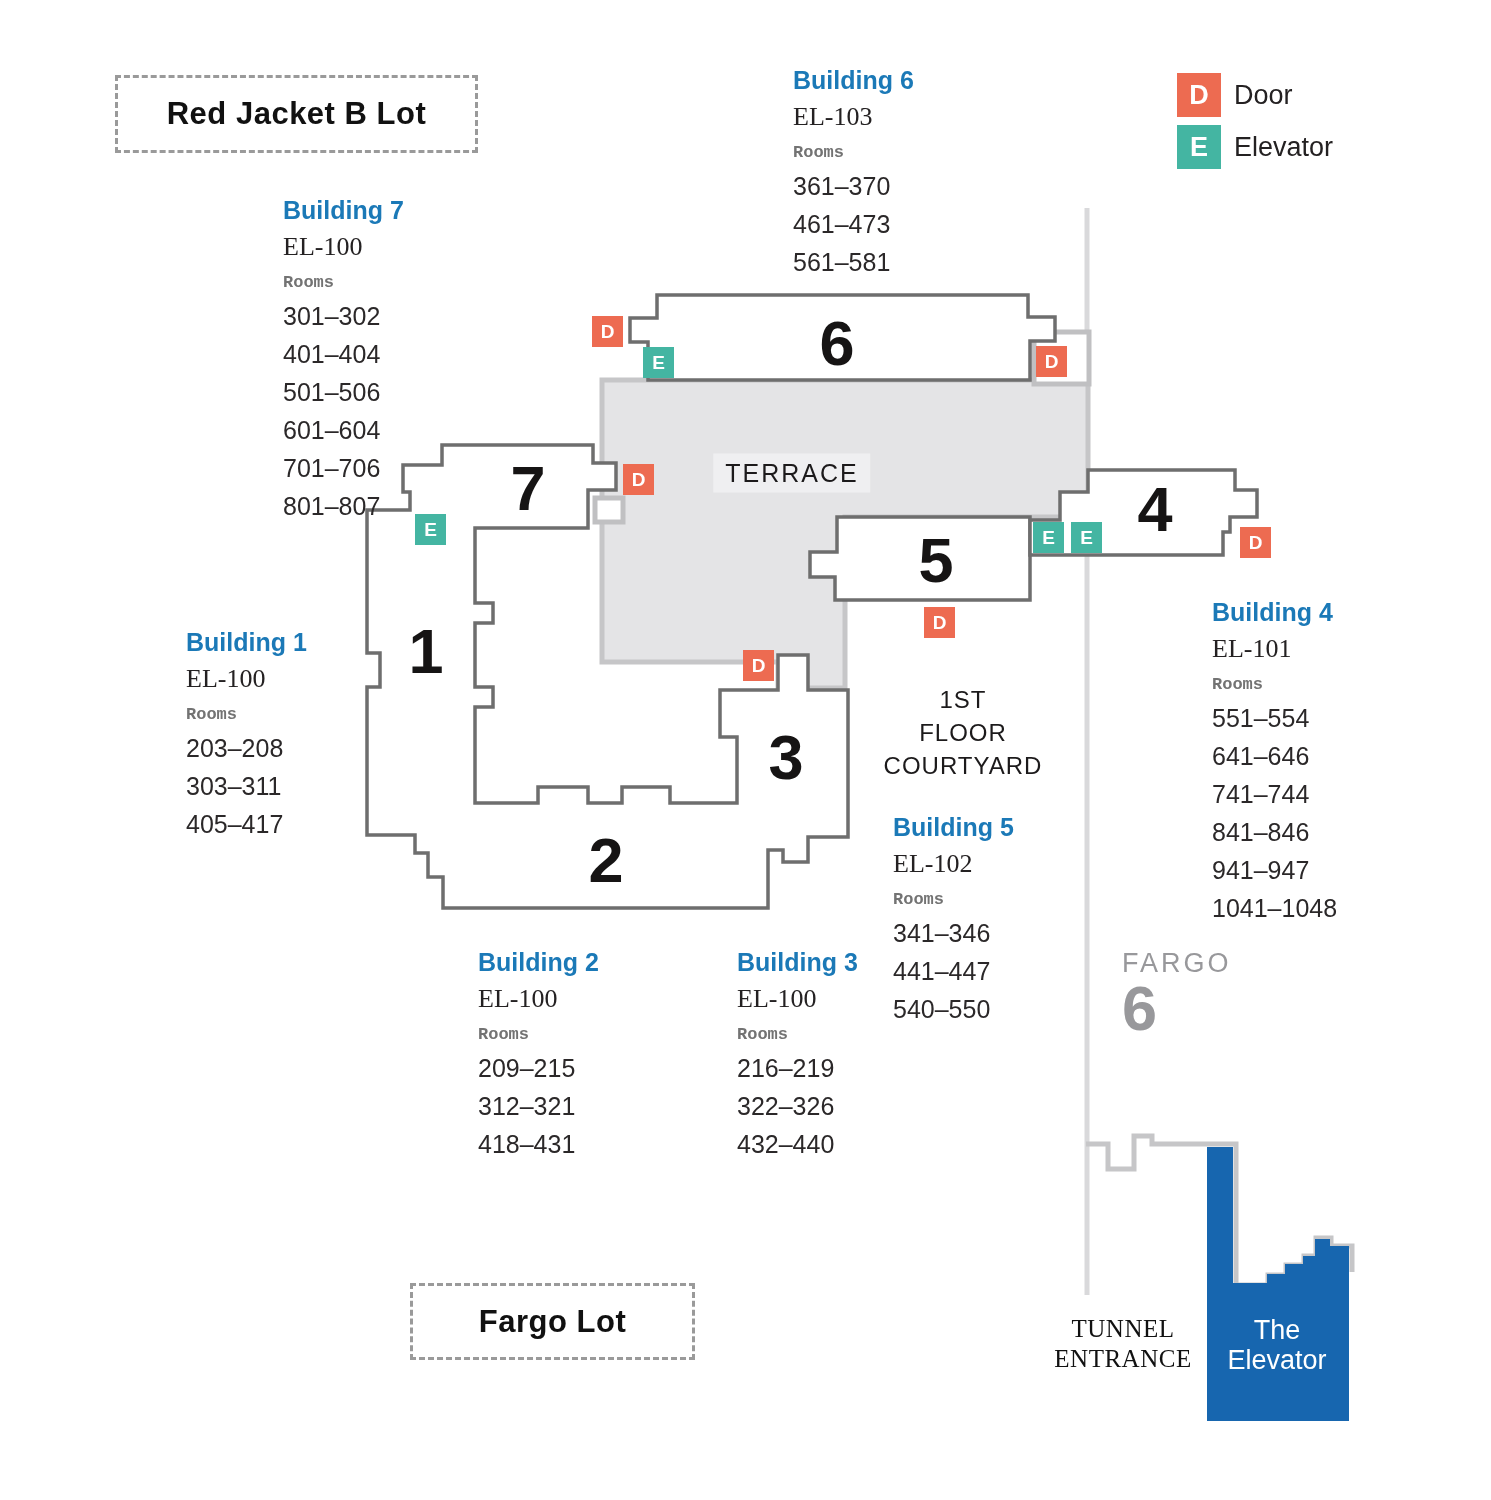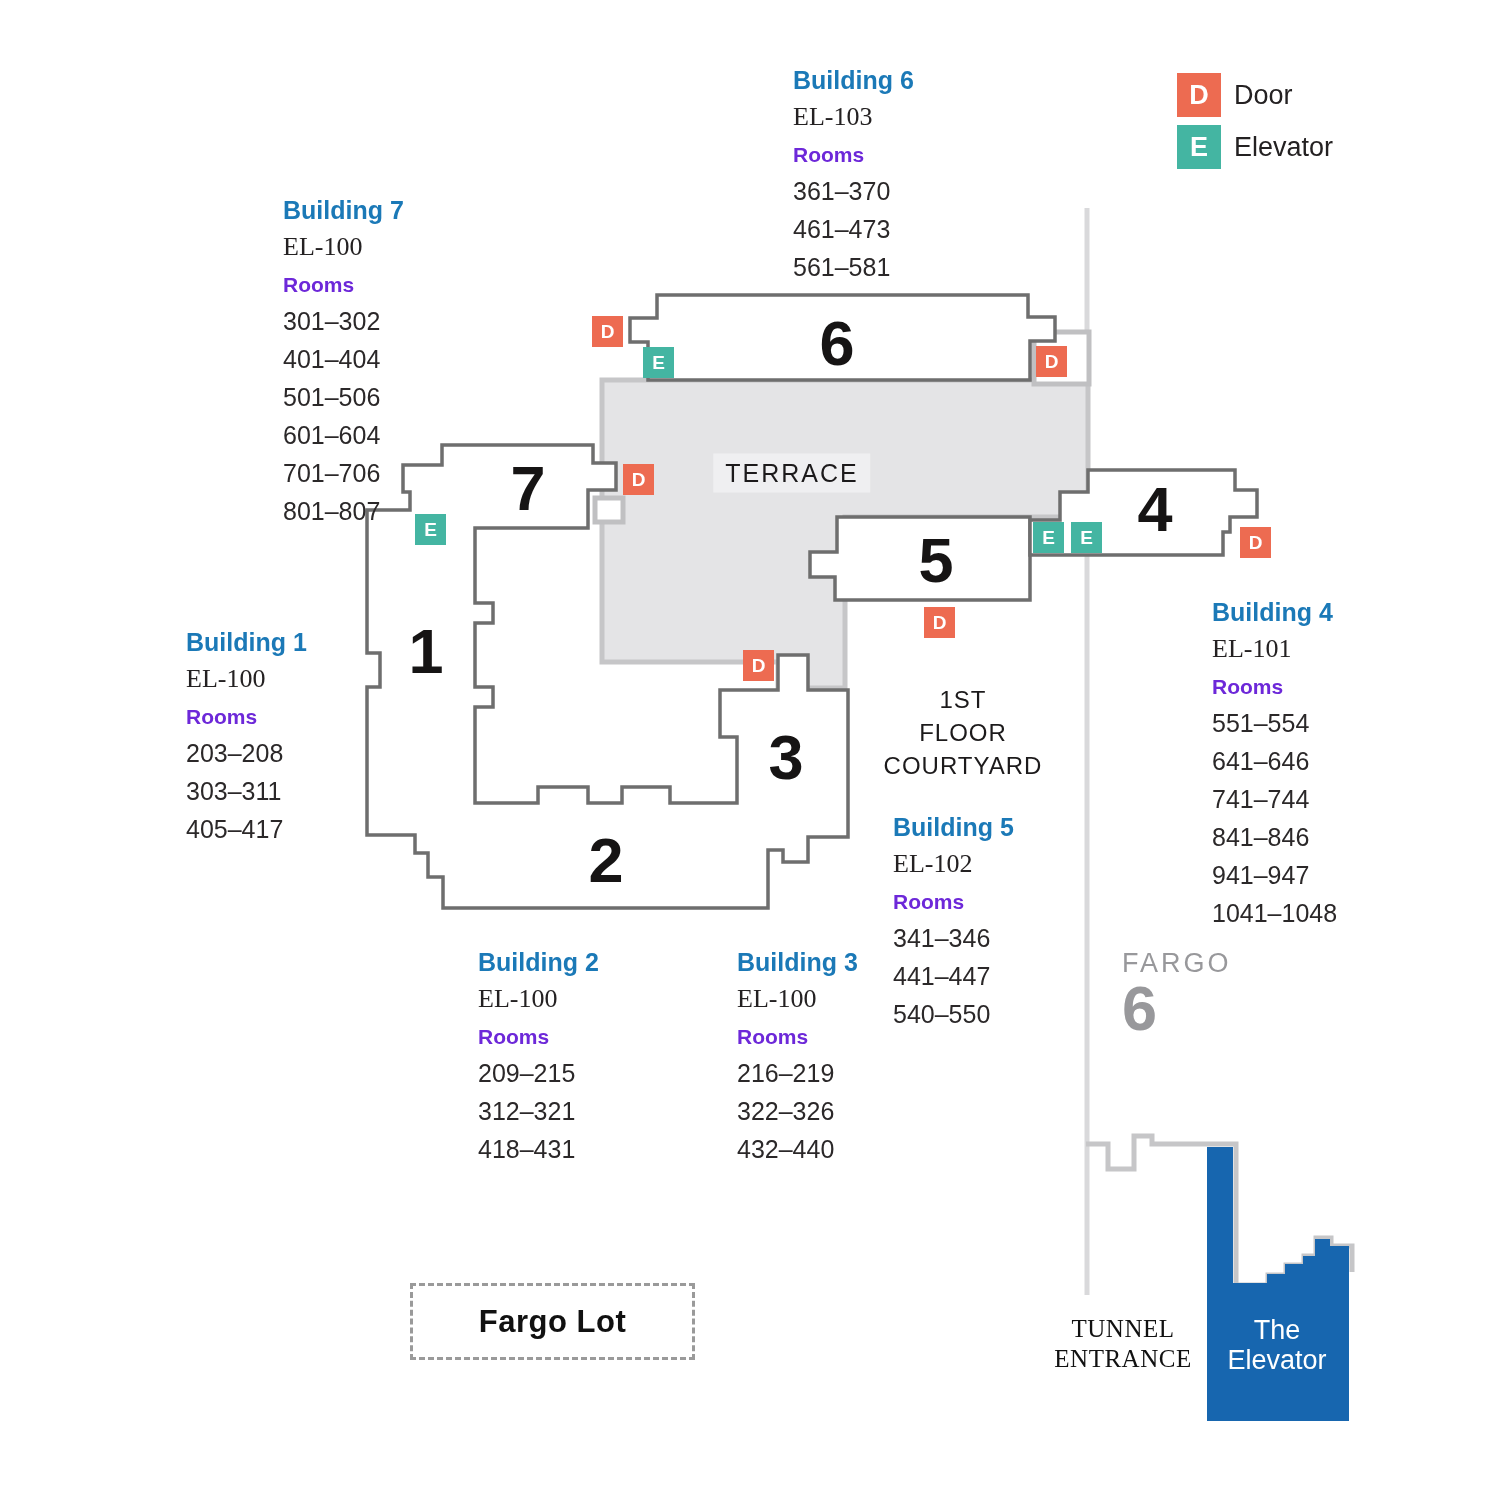--- a/index.html
+++ b/index.html
@@ -20,21 +20,21 @@
   
   .marker{position:absolute;width:31px;height:31px;display:flex;align-items:center;justify-content:center;
           color:#fff;font-size:19px;font-weight:bold;}
   .mk-d{background:#ED6B51;}
   .mk-e{background:#44B5A2;}
 
   
   .info{position:absolute;}
   .info .bname{font-size:25px;font-weight:bold;color:#1B79B7;margin-bottom:7px;}
   .info .bel{font-family:"Liberation Serif", serif;font-size:26px;color:#242122;margin-bottom:11px;}
-  .info .rlabel{font-size:21px;font-weight:bold;color:#6d28d9;margin-bottom:10px;}
+  .info .rlabel{font-size:17px;font-weight:bold;color:#737373;margin-bottom:10px;font-family:Liberation Mono, monospace;}
   .info .room{font-size:25px;color:#2b2829;margin-bottom:9px;}
 
   
   .bignum{position:absolute;transform:translate(-50%,-50%);font-size:63px;font-weight:700;color:#161414;}
 
   .area-label{position:absolute;color:#1c1a1b;text-align:center;}
   .terrace{transform:translate(-50%,-50%);font-size:25px;letter-spacing:2px;background:#EFEFF1;padding:5px 12px;}
   .courtyard{transform:translateX(-50%);text-align:center;font-size:24px;line-height:33px;letter-spacing:1px;}
   .fargo-street{color:#98989B;font-size:27px;letter-spacing:3px;}
   .fargo-num{color:#98989B;font-size:63px;font-weight:600;}
@@ -75,20 +75,23 @@
 
     <path d="M1086,1144 L1108,1144 L1108,1169 L1134,1169 L1134,1136 L1152,1136 L1152,1144
              L1236,1144 L1236,1285 L1268,1285 L1268,1275 L1286,1275 L1286,1265 L1304,1265
              L1304,1256 L1316,1256 L1316,1238 L1331,1238 L1331,1246 L1352,1246 L1352,1272" fill="none" stroke="#C6C6C8" stroke-width="5"></path>
 
     <path d="M1207,1147 L1233,1147 L1233,1283 L1267,1283 L1267,1274 L1285,1274 L1285,1264
              L1303,1264 L1303,1256 L1315,1256 L1315,1239 L1330,1239 L1330,1246 L1349,1246
              L1349,1421 L1207,1421 Z" fill="#1766AF"></path>
   </svg>
 
+  <div class="lot-box" style="left:115px;top:75px;width:357px;height:72px;">
+    <span>Red Jacket B Lot</span>
+  </div>
   <div class="lot-box" style="left:410px;top:1283px;width:279px;height:71px;">
     <span>Fargo Lot</span>
   </div>
 
   <div class="legend-row" style="left:1177px;top:73px;">
     <div class="legend-sq mk-d">D</div>
     <div class="legend-label">Door</div>
   </div>
   <div class="legend-row" style="left:1177px;top:125px;">
     <div class="legend-sq mk-e">E</div>

